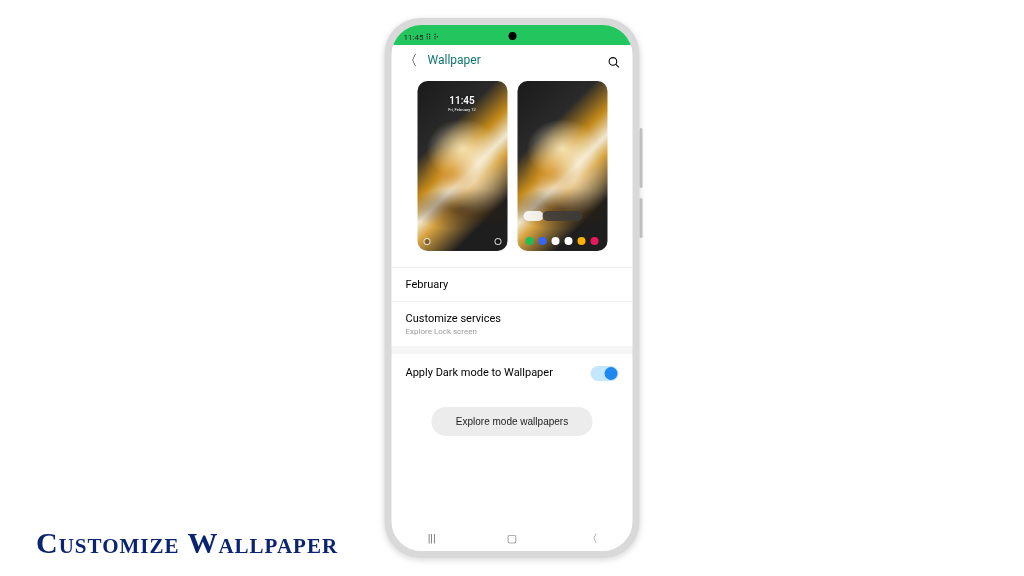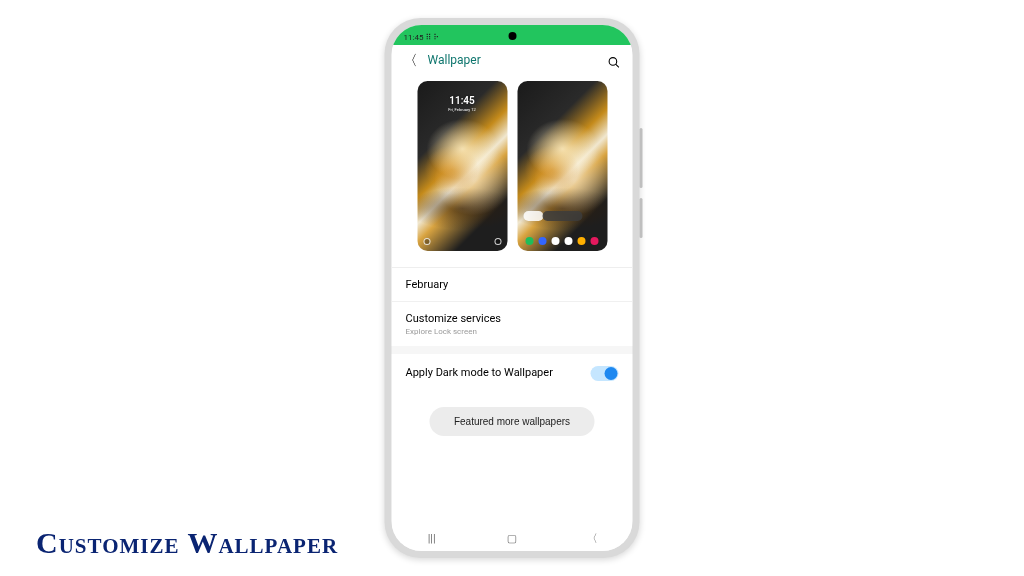--- a/index.html
+++ b/index.html
@@ -319,21 +319,21 @@
     </div>
 
     <div class="block">
       <span class="label">Apply Dark mode to Wallpaper</span>
       <span class="toggle">
           <span class="knob"></span>
         </span>
     </div>
 
     <div class="explore-wrap">
-      <button class="explore">Featured more wallpapers</button>
+      <button class="explore">Explore mode wallpapers</button>
     </div>
 
     <div class="navbar">
       <span>|||</span>
       <span>▢</span>
       <span>〈</span>
     </div>
 
   </div>
 </div>

